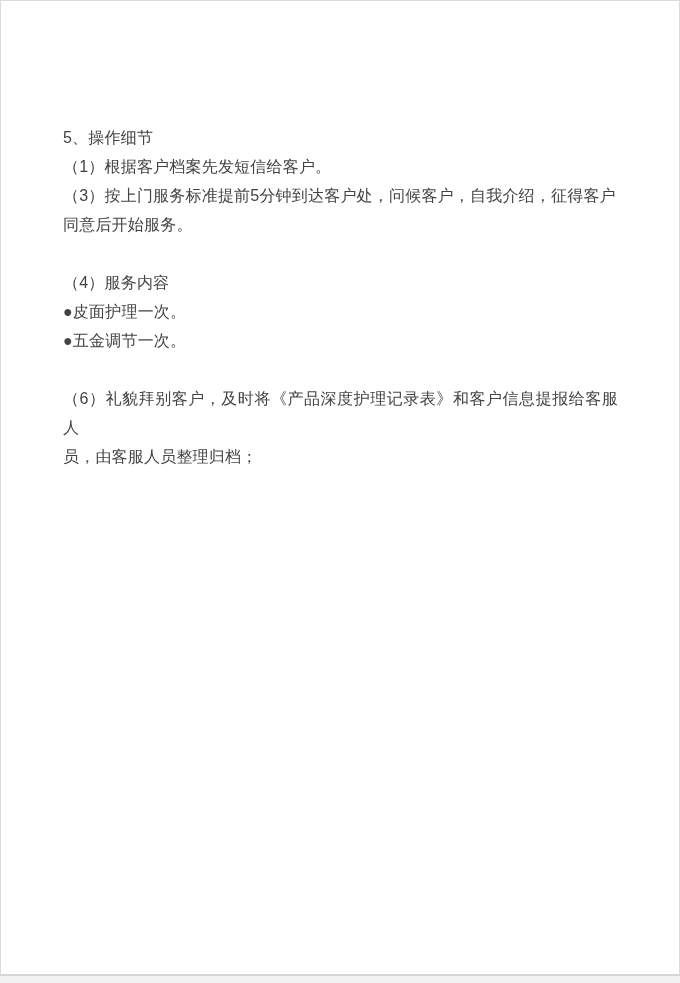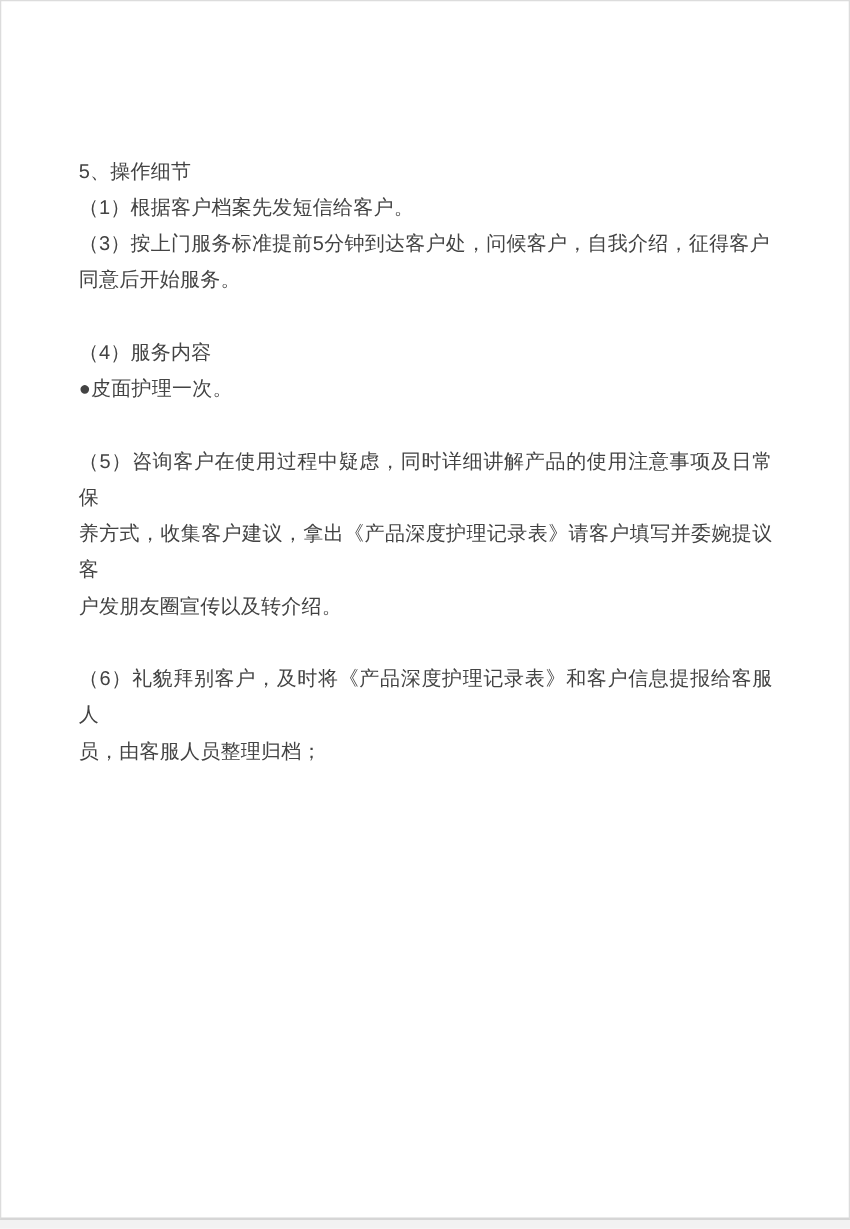--- a/index.html
+++ b/index.html
@@ -56,22 +56,20 @@
 
 
 
   <p class="para">（3）按上门服务标准提前5分钟到达客户处，问候客户，自我介绍，征得客户
 同意后开始服务。</p>
 
   <p class="heading tight">（4）服务内容</p>
 
   <div class="bullet-list">
     <p class="bullet-line">●皮面护理一次。</p>
+    <p class="bullet-line">●五金调节一次。</p>
   </div>
 
-  <p class="para">（5）咨询客户在使用过程中疑虑，同时详细讲解产品的使用注意事项及日常保
-养方式，收集客户建议，拿出《产品深度护理记录表》请客户填写并委婉提议客
-户发朋友圈宣传以及转介绍。</p>
 
   <p class="para">（6）礼貌拜别客户，及时将《产品深度护理记录表》和客户信息提报给客服人
 员，由客服人员整理归档；</p>
 
 </div>
 
 </body></html>

